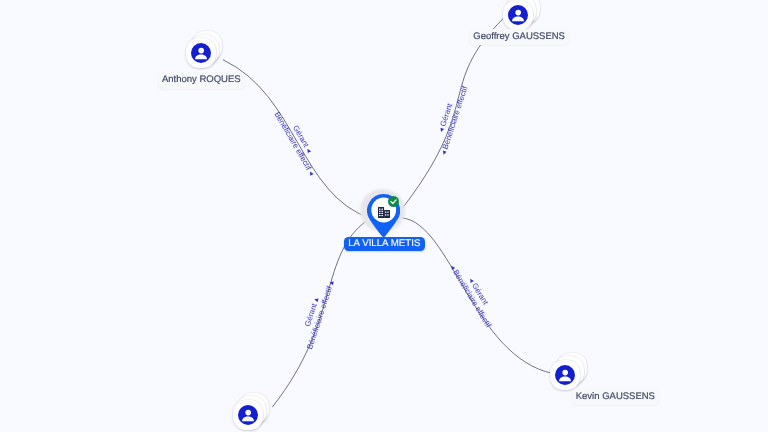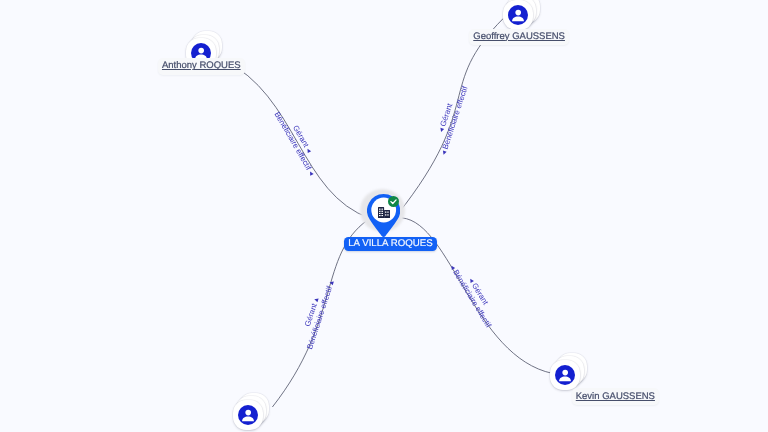--- a/index.html
+++ b/index.html
@@ -14,21 +14,21 @@
   .person{position:absolute;}
   .card{position:absolute;width:30px;height:30px;border-radius:13px;background:#ffffff;
         box-shadow:0 1px 2.2px rgba(45,50,75,.20),0 0 0 .45px rgba(95,100,125,.10);}
   .card.c3{left:6.6px;top:-6.9px;}
   .card.c2{left:3.3px;top:-3.45px;}
   .card.c1{left:0;top:0;}
   .avatar{position:absolute;left:5px;top:5px;width:20px;height:20px;display:block;}
   .avatar svg{display:block;}
   .plabel{position:absolute;white-space:nowrap;background:#f7f8fa;border-radius:5px;
           padding:3.2px 4.25px 3.2px;font-size:9.5px;line-height:10px;color:#464e6b;-webkit-text-stroke:0.22px #464e6b;
-          box-shadow:0 1px 1.8px rgba(45,50,75,.055);text-decoration:underline;}
+          box-shadow:0 1px 1.8px rgba(45,50,75,.055);}
 
   
   #company{position:absolute;}
   .halo{position:absolute;border-radius:50%;background:#e6e6e9;filter:blur(1.2px);}
   .pin-svg{position:absolute;display:block;}
   .bldg{position:absolute;display:block;}
   .badge{position:absolute;display:block;}
   .clabel{position:absolute;white-space:nowrap;background:#1261f5;color:#f4f8ff;-webkit-text-stroke:0.18px #f4f8ff;
           border-radius:4.5px;padding:2.1px 4.7px 2.2px;font-size:9.7px;line-height:9.7px;
           box-shadow:0 1px 2px rgba(20,45,95,.18);}
@@ -54,21 +54,21 @@
     <div class="card c2"></div>
     <div class="card c1">
       <span class="avatar">
         <svg width="20" height="20" viewBox="0 0 20 20">
             <circle cx="10" cy="10" r="10" fill="#1420d0"></circle>
             <circle cx="10.2" cy="7.6" r="2.8" fill="#fff"></circle>
             <path d="M4.1 16.2c0-2.9 2.65-4.6 5.9-4.6s5.9 1.7 5.9 4.6z" fill="#fff"></path>
           </svg>
       </span>
     </div>
-    <div class="plabel" style="left:-28.1px;top:20px;">Anthony ROQUES</div>
+    <div class="plabel" style="left:-28.1px;top:34px;">Anthony ROQUES</div>
   </div>
 
   <div class="person" id="p-geoffrey" style="left:503.1px;top:-0.2px;">
     <div class="card c3"></div>
     <div class="card c2"></div>
     <div class="card c1">
       <span class="avatar">
         <svg width="20" height="20" viewBox="0 0 20 20">
             <circle cx="10" cy="10" r="10" fill="#1420d0"></circle>
             <circle cx="10.2" cy="7.6" r="2.8" fill="#fff"></circle>
@@ -133,21 +133,21 @@
         <rect x="6.95" y="4.35" width="1.3" height="1.3"></rect>
           <rect x="9.15" y="4.35" width="1.3" height="1.3"></rect>
         <rect x="6.95" y="7.1" width="1.3" height="1.3"></rect>
           <rect x="9.15" y="7.1" width="1.3" height="1.3"></rect>
       </g>
     </svg>
     <svg class="badge" style="left:28.1px;top:7.5px;" width="11.0" height="11.0" viewBox="0 0 10.6 10.6">
       <circle cx="5.3" cy="5.3" r="5.3" fill="#108847"></circle>
       <path d="M2.85 5.4l1.75 1.85 3.2-3.5" fill="none" stroke="#ffffff" stroke-width="1.3" stroke-linecap="round" stroke-linejoin="round"></path>
     </svg>
-    <div class="clabel" style="left:-16.9px;top:47.7px;">LA VILLA ROQUES</div>
+    <div class="clabel" style="left:-16.9px;top:47.7px;">LA VILLA METIS</div>
   </div>
 
   <div class="elabel" style="left: 297.065px; top: 141.649px; transform: translate(-50%, -50%) rotate(59.9863deg) translate(0px, -5.4px);">Gérant ◂</div>
   <div class="elabel" style="left: 297.065px; top: 141.649px; transform: translate(-50%, -50%) rotate(59.9863deg) translate(0px, 3.8px);">Bénéficiaire effectif ◂</div>
 
   <div class="elabel" style="left: 452.15px; top: 119.932px; transform: translate(-50%, -50%) rotate(-72.0199deg) translate(0px, -6.2px);">◂ Gérant</div>
   <div class="elabel" style="left: 452.15px; top: 119.932px; transform: translate(-50%, -50%) rotate(-72.0199deg) translate(0px, 3px);">◂ Bénéficiaire effectif</div>
 
   <div class="elabel" style="left: 469.136px; top: 296.598px; transform: translate(-50%, -50%) rotate(58.7105deg) translate(0px, -10.2px);">◂ Gérant</div>
   <div class="elabel" style="left: 469.136px; top: 296.598px; transform: translate(-50%, -50%) rotate(58.7105deg) translate(0px, -1px);">◂ Bénéficiaire effectif</div>

